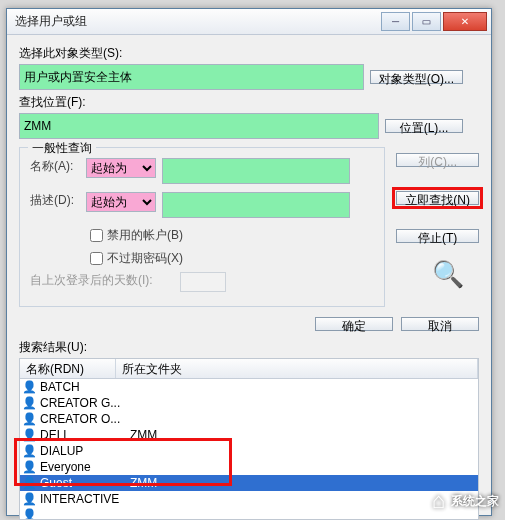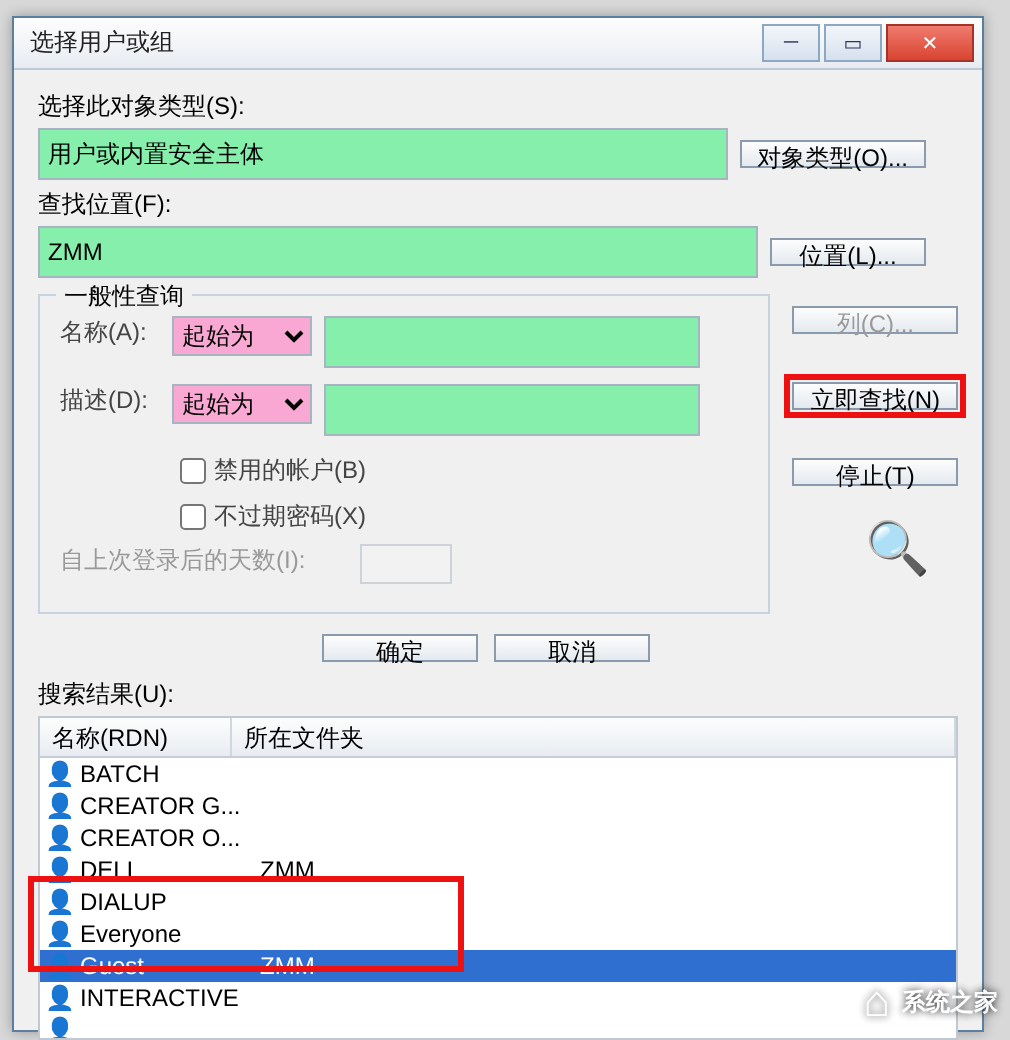--- a/index.html
+++ b/index.html
@@ -21,21 +21,21 @@
 .small-lbl{width:56px;color:#444}
 .small-lbl.dis{color:#999}
 select.combo{width:70px;height:20px;border:1px solid #a7b4c2;background:#f9a8d4}
 .chk{display:flex;align-items:center;margin:4px 0 4px 56px;color:#444}
 .chk input{margin-right:4px}
 .side-btns{position:absolute;right:12px;top:144px;display:flex;flex-direction:column;gap:24px}
 .side-btns .btn{min-width:78px}
 .btn.disabled{color:#9a9a9a}
 .red-box{outline:3px solid #e11;outline-offset:1px}
 .magnifier{position:absolute;right:26px;top:250px;font-size:26px}
-.ok-row{display:flex;justify-content:center;gap:8px;padding:10px 12px 6px 0}
+.ok-row{display:flex;justify-content:flex-end;gap:8px;padding:10px 12px 6px 0}
 .results-lbl{padding:2px 12px}
 .table{border:1px solid #c0c8d2;margin:0 12px;height:162px;overflow:auto;background:#fff;position:relative}
 .th{display:flex;background:linear-gradient(#fdfdfd,#e8ecf2);border-bottom:1px solid #c5cdd8;height:20px}
 .th div{padding:2px 6px;border-right:1px solid #cfd7e1}
 .th .c1{width:96px}.th .c2{flex:1}
 .tr{display:flex;align-items:center;height:16px;padding-left:2px}
 .tr .ic{width:16px;height:14px;margin-right:2px;display:inline-flex;align-items:center;justify-content:center}
 .tr .c1{width:90px;overflow:hidden;white-space:nowrap}
 .tr .c2{flex:1}
 .tr.sel{background:#2f6fd0;color:#fff}

